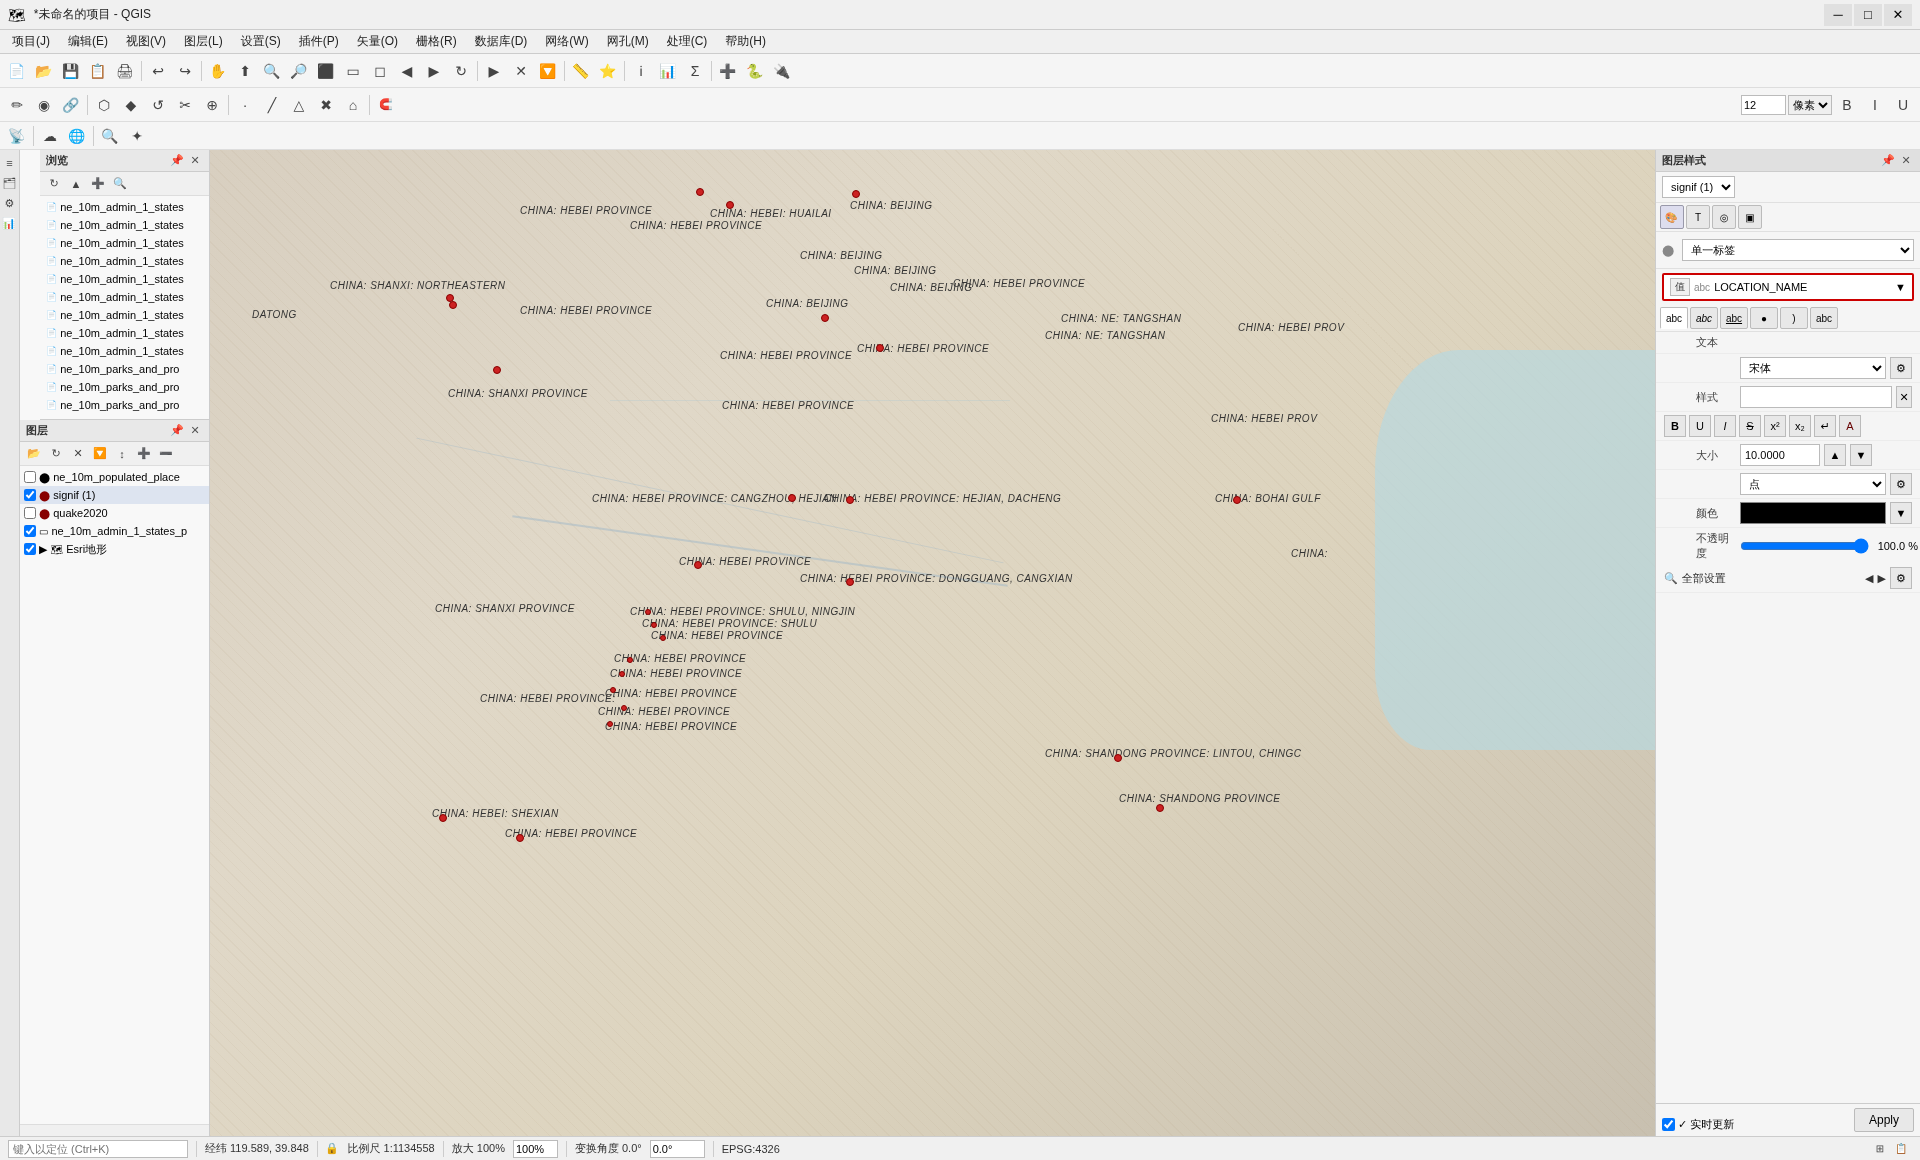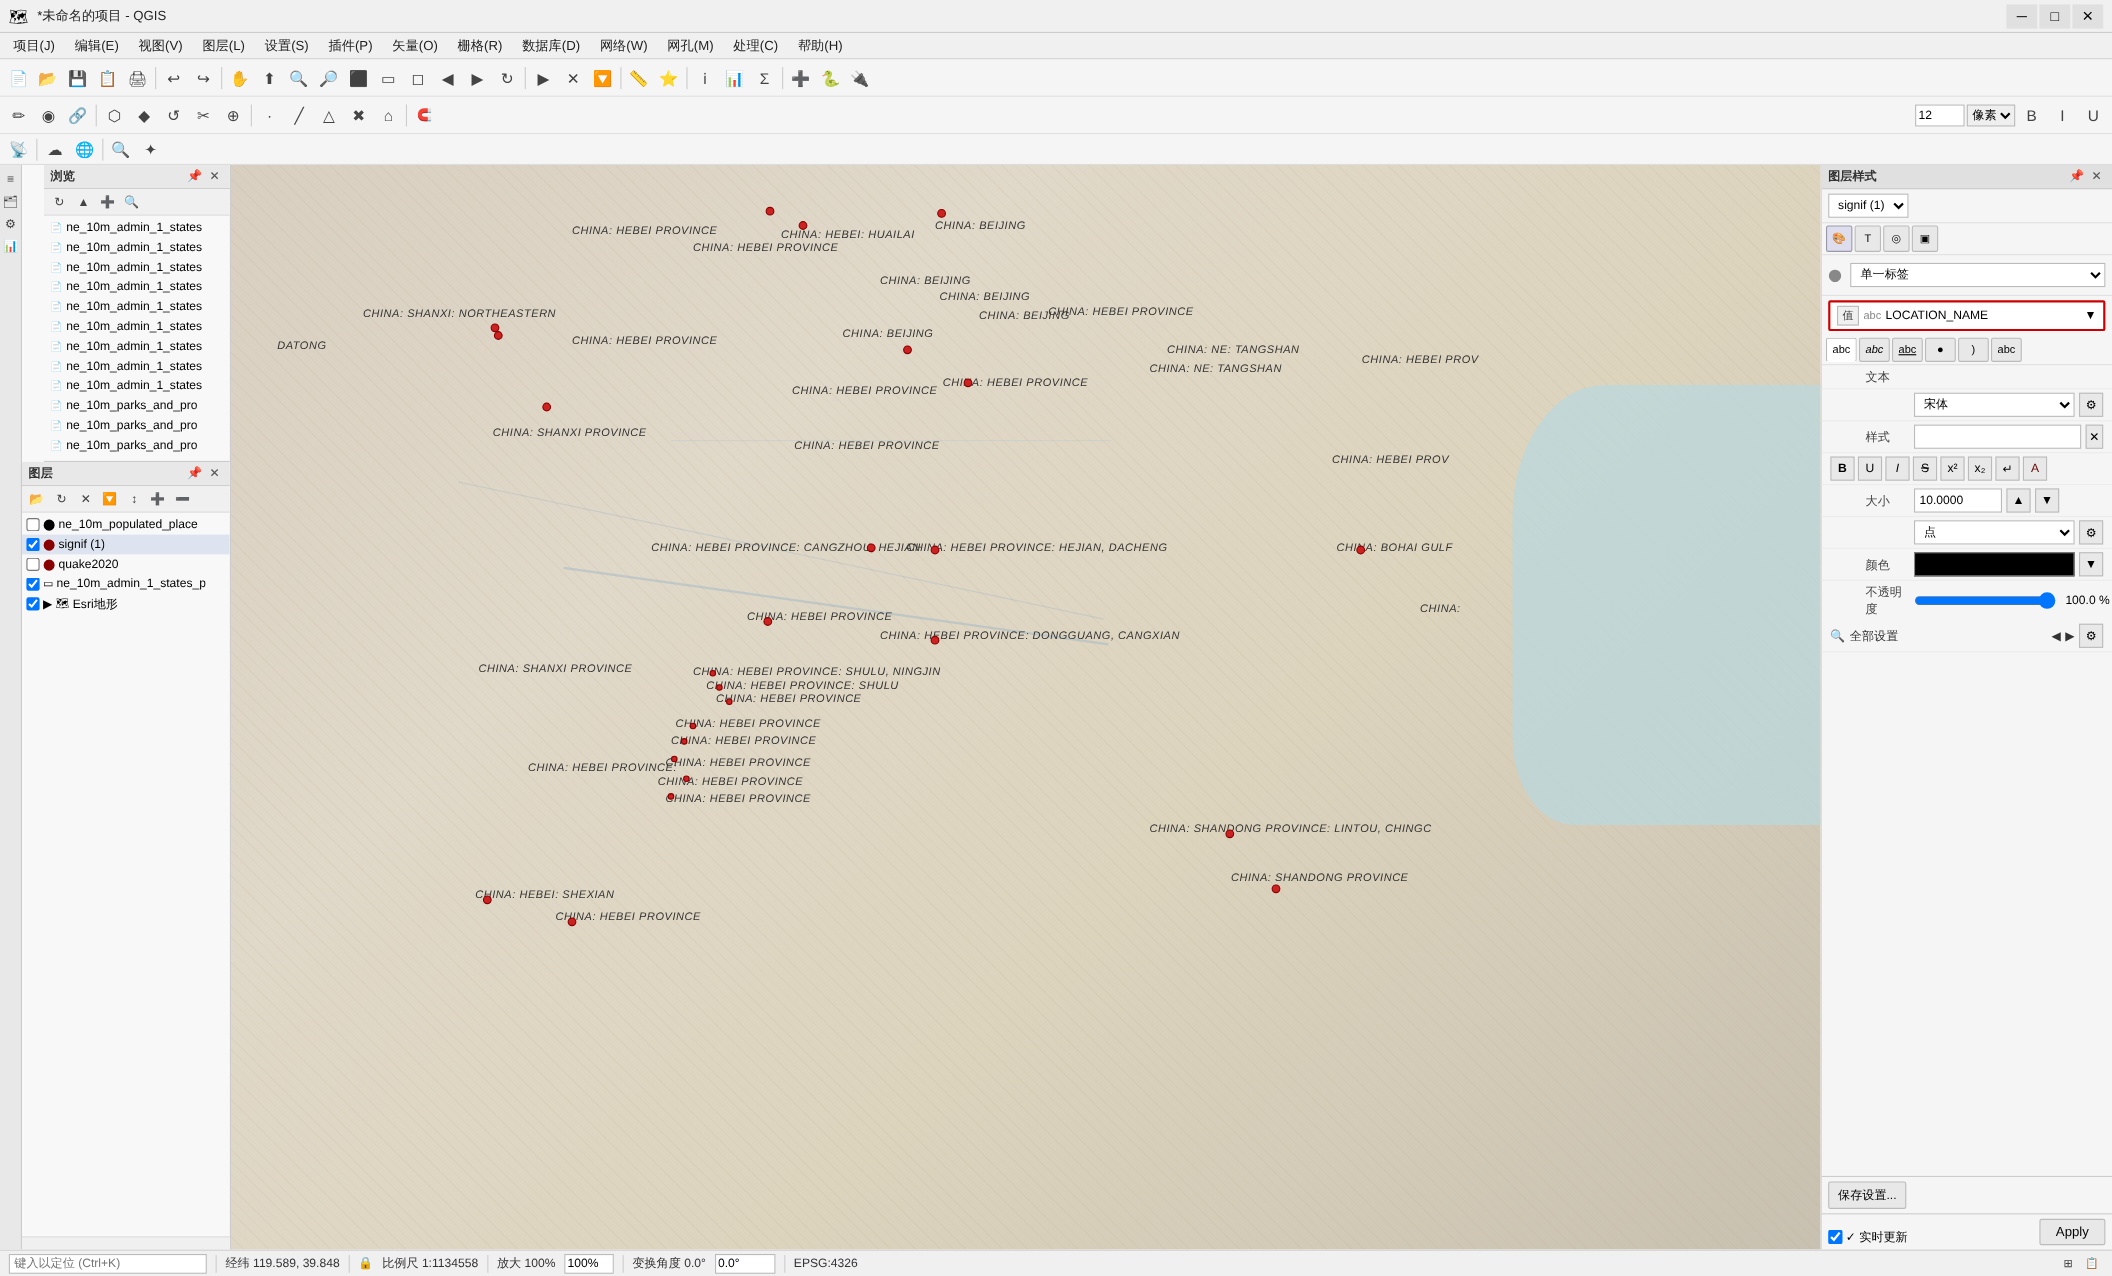--- a/index.html
+++ b/index.html
@@ -727,23 +727,20 @@
     <div class="full-settings-btn">
       <span>🔍</span>
       <span>全部设置</span>
       <span style="margin-left:auto;">◀</span>
       <span>▶</span>
       <button class="prop-btn">⚙</button>
     </div>
 
     <div style="flex:1;"></div>
 
-    <div style="display:flex; justify-content:space-between; align-items:center; padding:4px 6px; border-top:1px solid #ccc;">
-      <button class="save-settings-btn">保存设置...</button>
-    </div>
 
     <div style="display:flex; justify-content:space-between; align-items:flex-end; padding:4px 6px; border-top:1px solid #ccc;">
       <div class="realtime-check">
         <input type="checkbox" checked="" style="">
         <span>✓ 实时更新</span>
       </div>
       <button class="apply-btn">Apply</button>
     </div>
   </div>
 </div>

